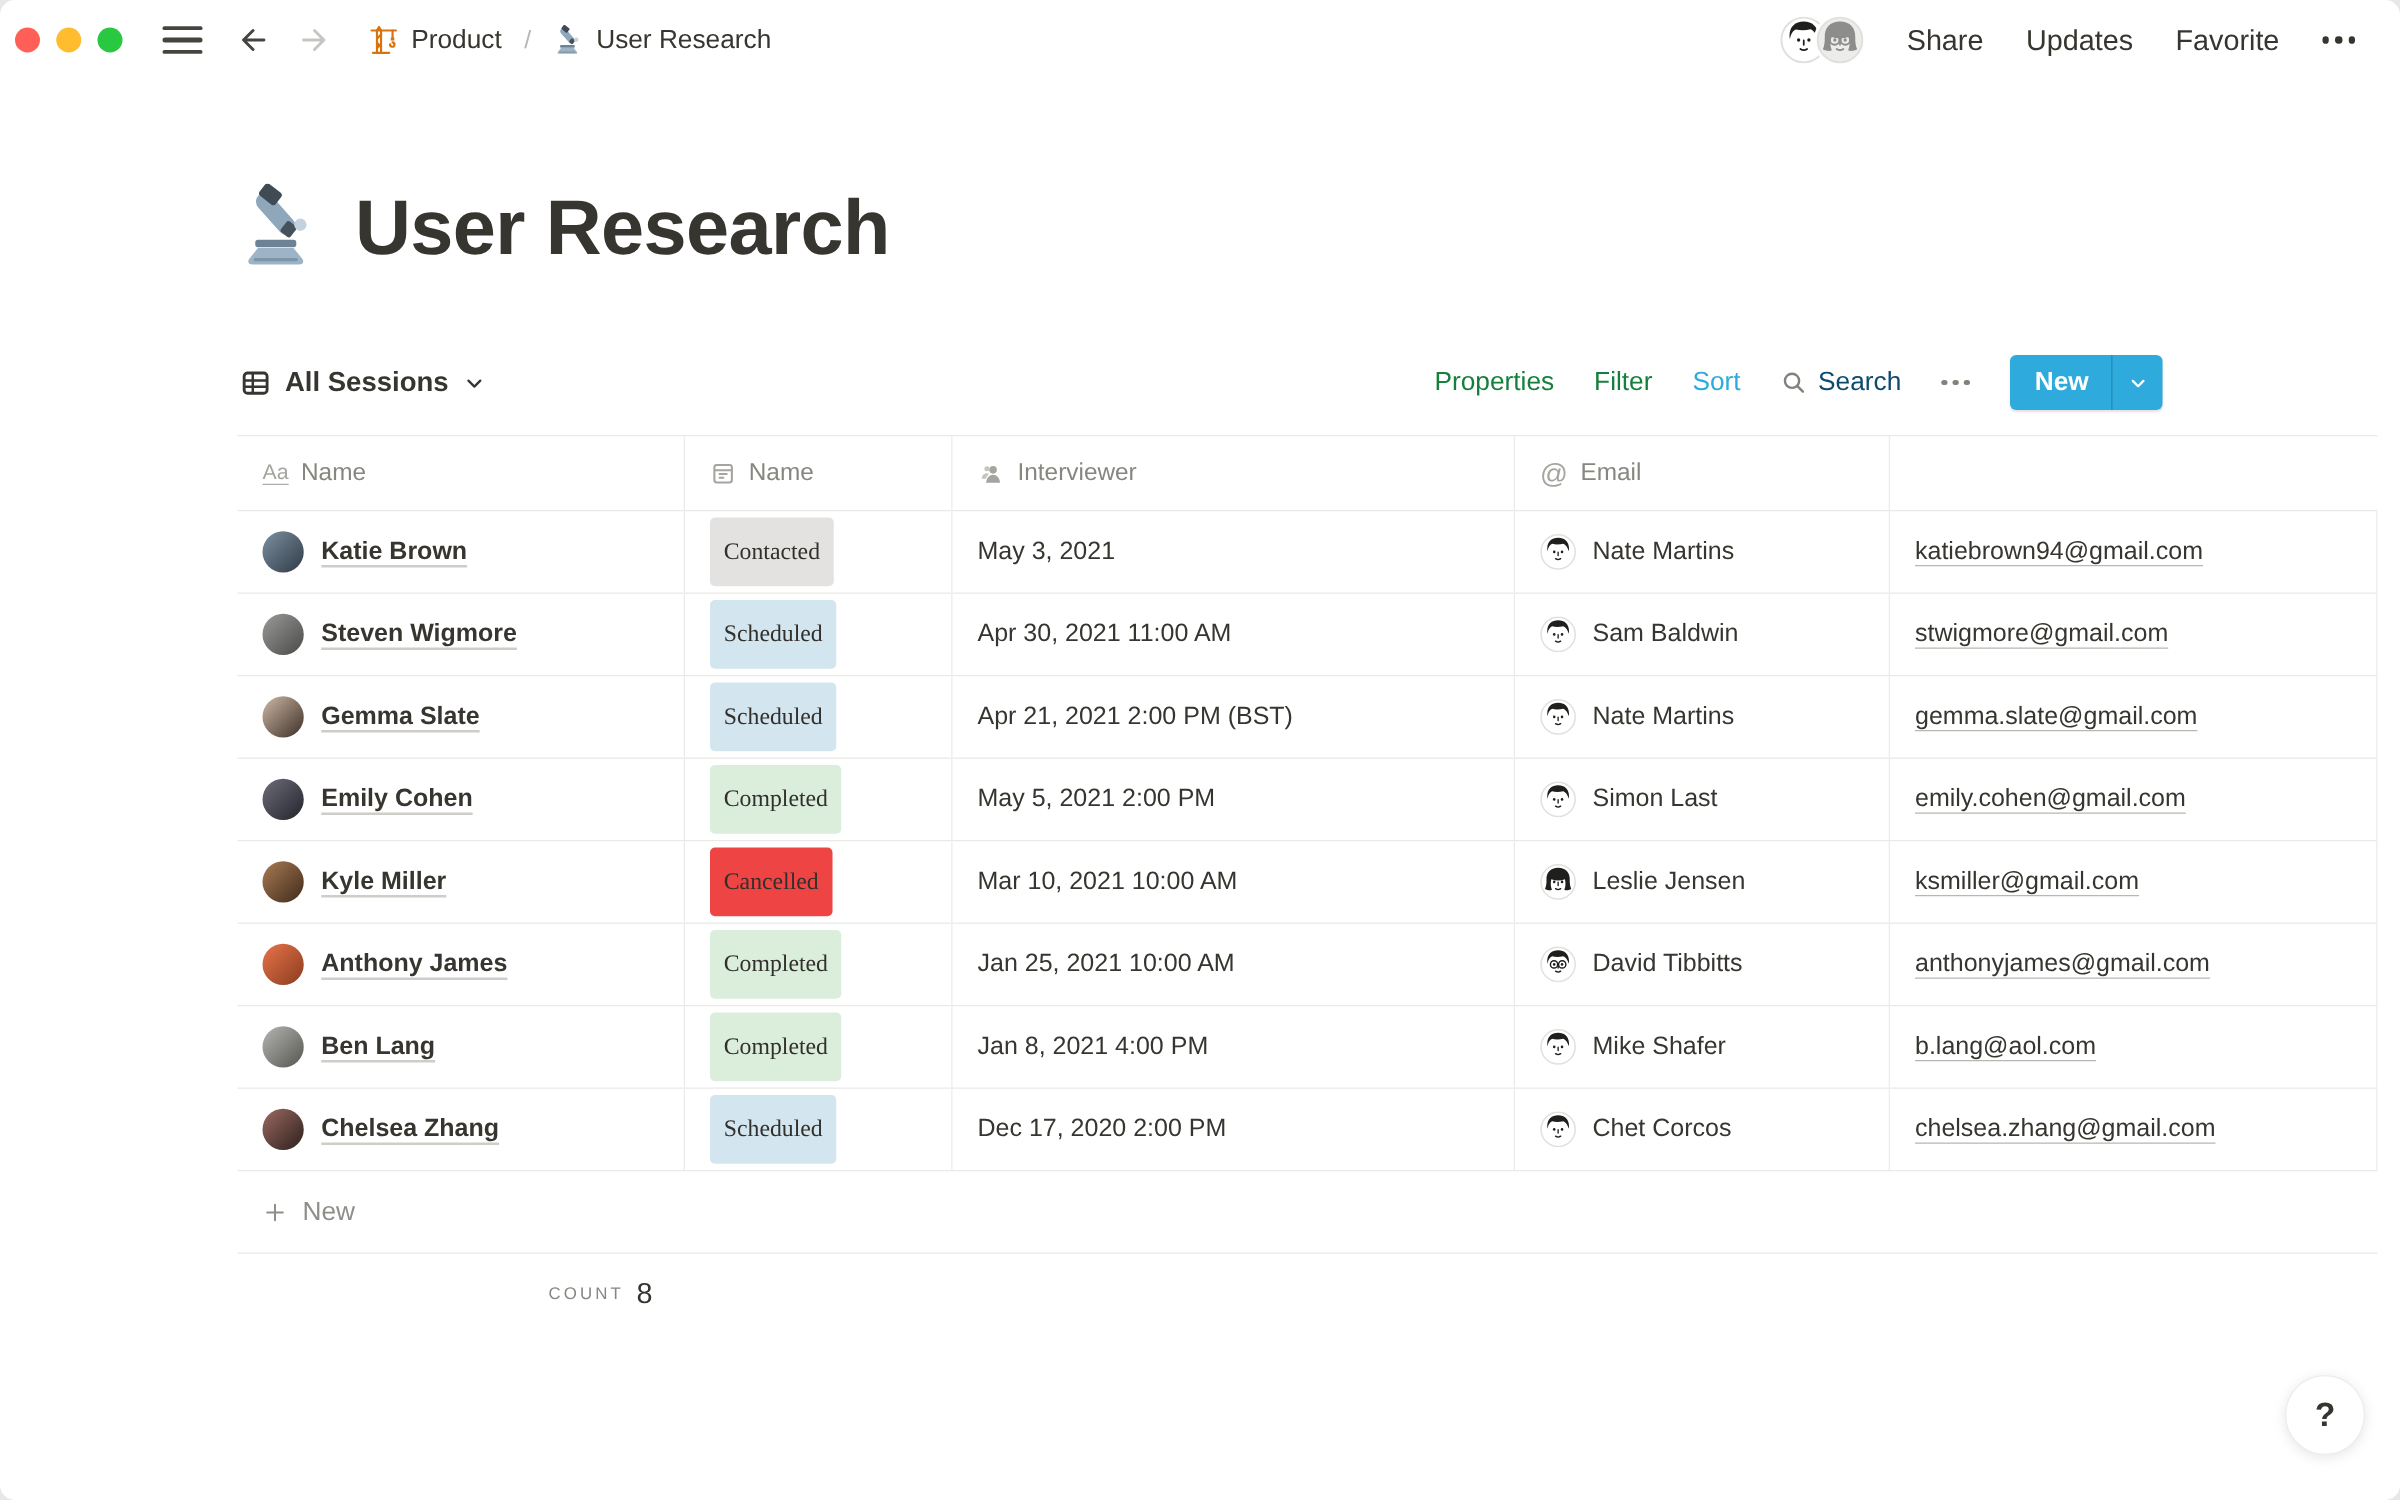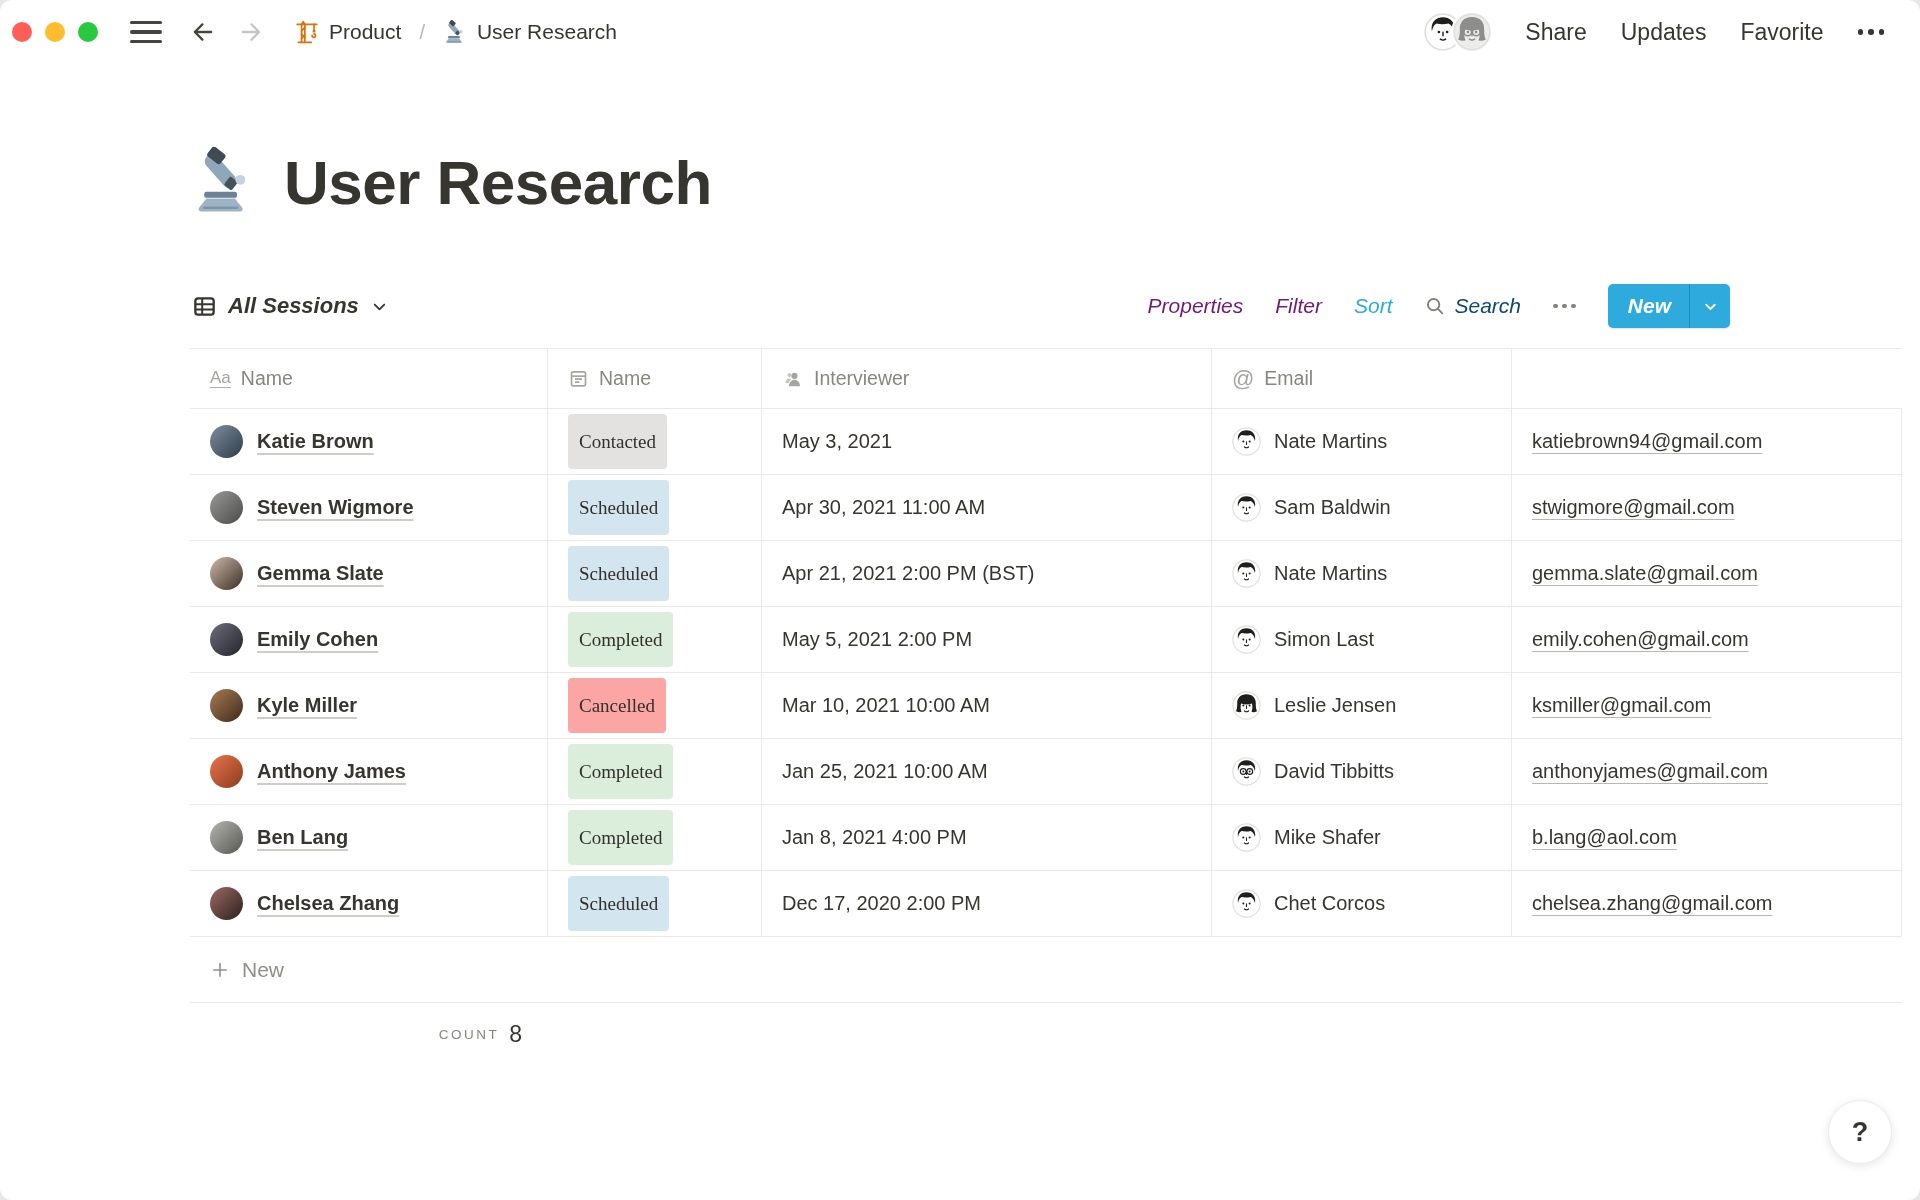--- a/index.html
+++ b/index.html
@@ -29,25 +29,25 @@
   .top-action { font-size:23px; cursor:pointer; }
   .top-dots { display:flex; gap:5px; align-items:center; cursor:pointer; }
   .top-dots i { width:5.5px; height:5.5px; border-radius:50%; background:#37352f; }
 
   
   .title-block { margin:70px 0 0 190px; display:flex; align-items:center; gap:24px; height:96px; }
   .title-icon { width:70px; height:70px; }
   .page-title { font-size:62px; font-weight:700; letter-spacing:-0.5px; }
 
   
-  .viewbar { margin:50px 40px 0 190px; height:52px; display:flex; align-items:center;font-style:italic; }
+  .viewbar { margin:50px 40px 0 190px; height:52px; display:flex; align-items:center; }
   .view-switcher { display:flex; align-items:center; gap:11px; cursor:pointer; padding:4px 8px 4px 2px; border-radius:4px; }
   .view-name { font-size:22px; font-weight:700; }
   .viewbar-right { margin-left:auto; display:flex; align-items:center; gap:32px; margin-right:150px; }
-  .vb-btn { font-size:21px; color:#701a75; cursor:pointer; }
+  .vb-btn { font-size:21px; color:#15803d; cursor:pointer; }
   .vb-search { display:flex; align-items:center; gap:8px; color:#0c4a6e; font-size:21px; cursor:pointer; }
   .vb-dots { display:flex; gap:4.5px; align-items:center; cursor:pointer; }
   .vb-dots i { width:4.6px; height:4.6px; border-radius:50%; background:#82827c; }
   .new-btn { display:flex; align-items:stretch; height:44px; border-radius:5px; overflow:hidden; color:#fff; cursor:pointer; box-shadow:0 1px 2px rgba(0,0,0,.12); }
   .new-btn-label { display:flex; align-items:center; padding:0 18px 0 20px; font-size:21px; font-weight:700; }
   .new-btn-divider { width:1px; background:rgba(10,80,110,.35); }
   .new-btn-caret { display:flex; align-items:center; justify-content:center; width:40px; }
 
   
   .table { margin:16px 0 0 190px; width:1712px; }
@@ -373,21 +373,21 @@
       <span class="email">emily.cohen@gmail.com</span>
     </div>
   </div>
 
   <div class="trow">
     <div class="cell">
       <span class="avatar" style="background: linear-gradient(135deg, rgb(169, 123, 84), rgb(63, 42, 26));"></span>
       <span class="pname">Kyle Miller</span>
     </div>
     <div class="cell">
-      <span class="pill" style="background: #fca5a5;">Cancelled</span>
+      <span class="pill" style="background: #ef4444;">Cancelled</span>
     </div>
     <div class="cell">
       <span>Mar 10, 2021 10:00 AM</span>
     </div>
     <div class="cell">
       <span class="doodle">
             <svg viewBox="0 0 24 24" width="100%" height="100%">
               <circle cx="12" cy="12" r="11.3" fill="#ffffff" stroke="#e1e0dd" stroke-width="1"></circle>
               <path d="M12 2.6c-5.2 0-7.9 3.4-7.7 7.9.1 2.7-.3 4.8-1 6.2 1.7 1 3.6 1.1 4.6.5-.9-2-1-4.6-.4-6.9 2.8 1.1 6.2 1.1 9 0 .6 2.3.5 4.9-.4 6.9 1 .6 2.9.5 4.6-.5-.7-1.4-1.1-3.5-1-6.2.2-4.5-2.5-7.9-7.7-7.9z" fill="#1f1f1d"></path>
               <circle cx="9.4" cy="12" r=".85" fill="#1f1f1d"></circle>

